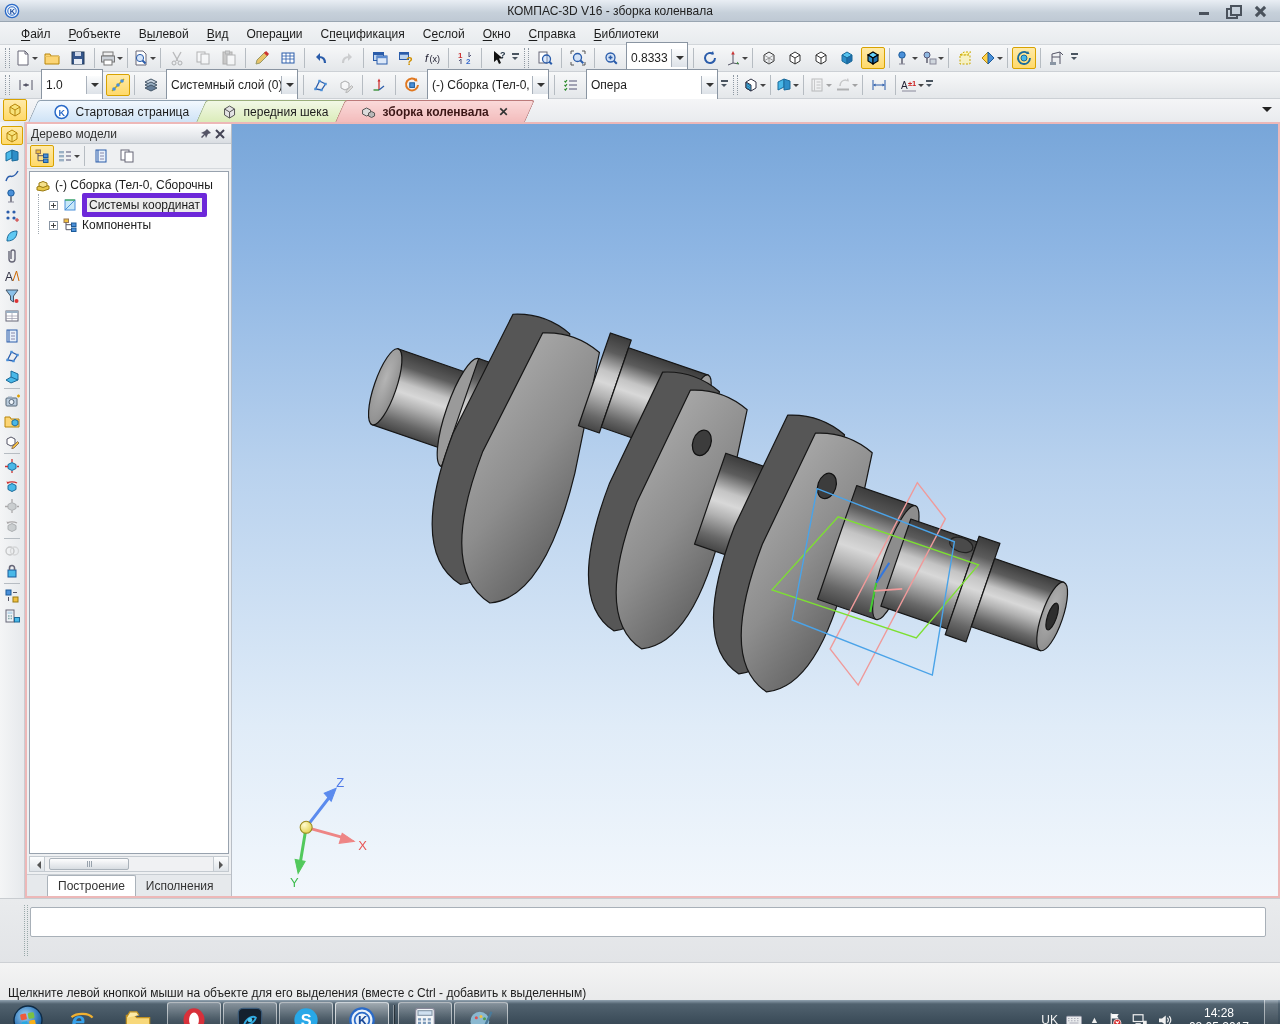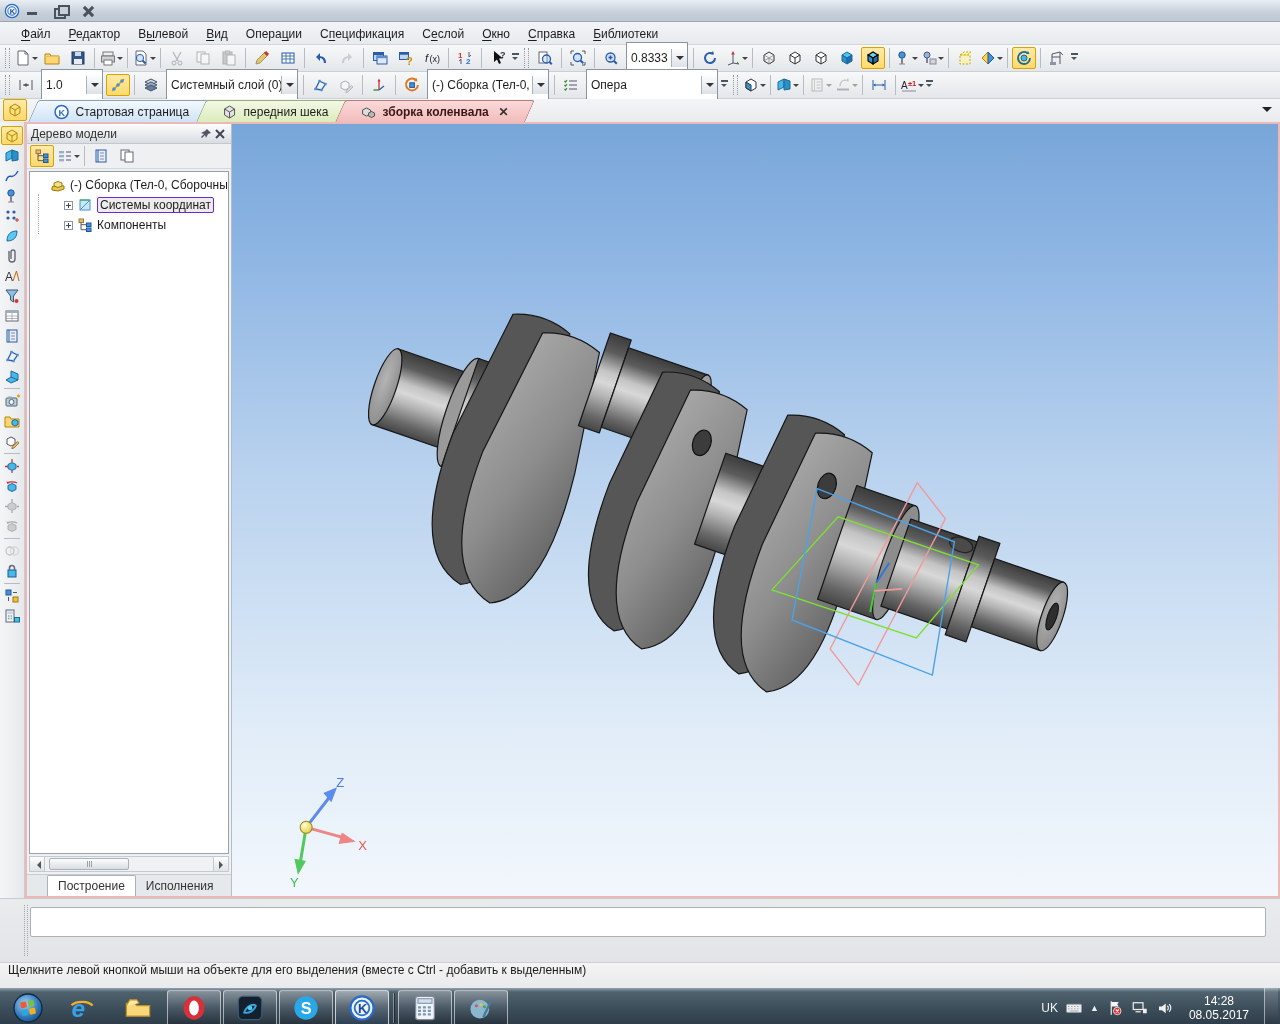--- a/index.html
+++ b/index.html
@@ -63,25 +63,25 @@
   .vbar .tsep{width:16px;height:1px;margin:2px 0}
   .docframe{flex:1;border:2px solid #edb8b8;box-shadow:inset 0 0 0 1px #c98a8a;display:flex;background:#eef0f2}
 
   
   .treepanel{width:205px;display:flex;flex-direction:column;background:#eef0f2;border-right:1px solid #b8bec6}
   .tphead{height:20px;background:linear-gradient(#fdfdfe,#d9dde2);display:flex;align-items:center;padding:0 4px;border-bottom:1px solid #c2c8ce}
   .tphead span{flex:1;color:#333}
   .pin,.pclose{width:14px;height:14px;position:relative}
   .pin svg,.pclose svg{width:14px;height:14px}
   .tptools{height:25px;display:flex;align-items:center;padding:1px 2px;border-bottom:1px solid #d4d8dc}
-  .treebody{flex:1;background:#fff;border:1px solid #98a2ae;margin:2px;overflow:hidden;padding:3px 0 0 20px;position:relative}
+  .treebody{flex:1;background:#fff;border:1px solid #98a2ae;margin:2px;overflow:hidden;padding:3px 0 0 5px;position:relative}
   .trow{display:flex;align-items:center;gap:4px;height:20px;white-space:nowrap}
   .trow.child{padding-left:14px}
   .trow .lbl{overflow:hidden}
-  .trow.hl .lbl{background:#ececec;border:1px solid #6d28d9;border-radius:2px;padding:0 2px}
+  .trow.hl .lbl{background:#ececec;border:5px solid #6d28d9;border-radius:2px;padding:0 2px}
   .expand{width:9px;height:9px;border:1px solid #8a96a4;background:#fff;position:relative;flex:0 0 auto}
   .expand::before{content:"";position:absolute;left:1px;top:3px;width:5px;height:1px;background:#444}
   .expand::after{content:"";position:absolute;left:3px;top:1px;width:1px;height:5px;background:#444}
   .treeline{position:absolute;left:8px;top:22px;width:1px;height:40px;border-left:1px dotted #a0a8b0}
   .hscroll{height:16px;margin:0 2px 2px 2px;background:#f0f1f3;border:1px solid #c4cad0;display:flex;align-items:center}
   .sarr{width:15px;height:14px;background:linear-gradient(#fcfdfe,#dfe4e9);border-right:1px solid #c4cad0;position:relative}
   .sarr.r{border-left:1px solid #c4cad0;border-right:none;margin-left:auto}
   .sarr::before{content:"";position:absolute;top:4px;border:4px solid transparent}
   .sarr.l::before{left:3px;border-right-color:#555}
   .sarr.r::before{left:5px;border-left-color:#555}
@@ -92,21 +92,21 @@
   .btab.act{background:#fff;border:1px solid #aab2ba;border-bottom:none;border-radius:2px 2px 0 0;font-weight:normal}
 
   
   .viewport{flex:1;position:relative;background:linear-gradient(180deg,#78a6d9 0%,#8db5e3 16%,#b9d2ee 45%,#e0ecf8 78%,#f2f7fc 100%)}
   .viewport svg{position:absolute;inset:0}
 
   
   .proparea{height:64px;background:linear-gradient(#e9ebed,#e2e4e7);display:flex;align-items:flex-start;padding:8px 6px 0 30px;position:relative;border-top:1px solid #c8ccd0}
   .propgrip{position:absolute;left:24px;top:6px;bottom:6px;width:4px;border-left:1px dotted #9aa;border-right:1px dotted #9aa}
   .propbox{width:1236px;height:30px;background:#fff;border:1px solid #a8b0b8;border-radius:2px}
-  .statusbar{height:26px;background:linear-gradient(#f4f4f4,#e9eaeb);border-top:1px solid #cdd0d4;display:flex;align-items:flex-start;padding-left:8px}
+  .statusbar{height:38px;background:linear-gradient(#f4f4f4,#e9eaeb);border-top:1px solid #cdd0d4;display:flex;align-items:flex-end;padding-left:8px}
 
   
   .taskbar{height:40px;background:linear-gradient(#91a2b0 0%,#51626f 10%,#3b4c59 55%,#2b3945 100%);display:flex;align-items:center;padding-left:2px}
   .tbi{width:54px;height:36px;margin:0 1px;border-radius:3px;display:flex;align-items:center;justify-content:center;flex:0 0 auto}
   .tbi.run{border:1px solid rgba(255,255,255,.55);background:linear-gradient(rgba(255,255,255,.30),rgba(255,255,255,.08) 45%,rgba(0,0,0,.18))}
   .tbi.tact{background:linear-gradient(rgba(255,255,255,.45),rgba(255,255,255,.15) 45%,rgba(40,70,100,.35));border:1px solid rgba(255,255,255,.7)}
   .tbi.orb{width:50px;border:none;background:transparent}
   .tbicon{width:28px;height:28px}
   .tbi.orb .tbicon{width:32px;height:32px}
   .taskbar .tsep2{width:1px;height:30px;background:rgba(255,255,255,.35);margin:0 3px;box-shadow:1px 0 0 rgba(0,0,0,.4);flex:0 0 auto}
@@ -549,30 +549,31 @@
         <path d="M4 10v5h4l5 4V6l-5 4z" fill="#f0f0f0"></path>
         <path d="M15 9c2 1.5 2 4.5 0 6M17.5 7c3 2.5 3 7.5 0 10" stroke="#f0f0f0" fill="none" stroke-width="1.6"></path>
       </symbol>
 </defs>
 </svg>
 
 <div class="titlebar">
   <svg class="applogo">
       <use href="#tk-kompas"></use>
     </svg>
+  <div class="title">КОМПАС-3D V16  - зборка коленвала</div>
   <div class="winbtns">
     <div class="wb wb-min"></div>
     <div class="wb wb-rest"></div>
     <div class="wb wb-close"></div>
   </div>
 </div>
 
 <div class="menubar">
     <div class="mitem"><span></span><u>Ф</u><span>айл</span></div>
-    <div class="mitem"><span></span><u>Р</u><span>едактор</span></div>
+    <div class="mitem"><span></span><u>Р</u><span>объекте</span></div>
     <div class="mitem"><span>В</span><u>ы</u><span>левой</span></div>
     <div class="mitem"><span></span><u>В</u><span>ид</span></div>
     <div class="mitem"><span>Опера</span><u>ц</u><span>ии</span></div>
     <div class="mitem"><span>С</span><u>п</u><span>ецификация</span></div>
     <div class="mitem"><span>С</span><u>е</u><span>слой</span></div>
     <div class="mitem"><span></span><u>О</u><span>кно</span></div>
     <div class="mitem"><span></span><u>С</u><span>правка</span></div>
     <div class="mitem"><span></span><u>Б</u><span>иблиотеки</span></div>
   </div>
 

